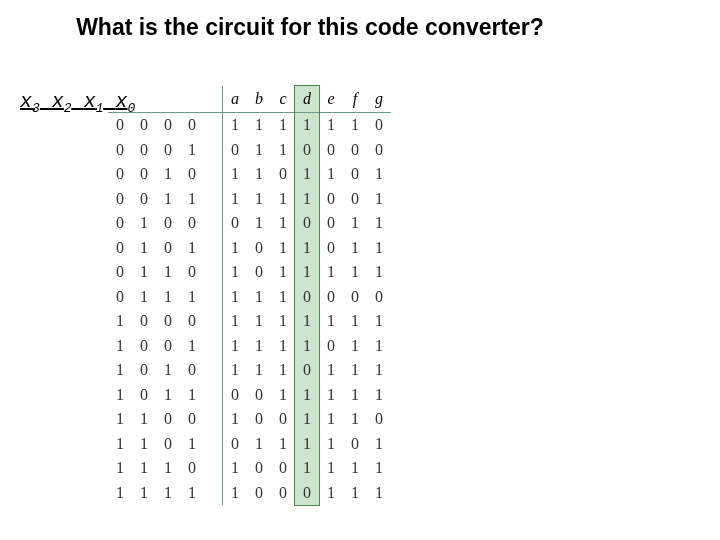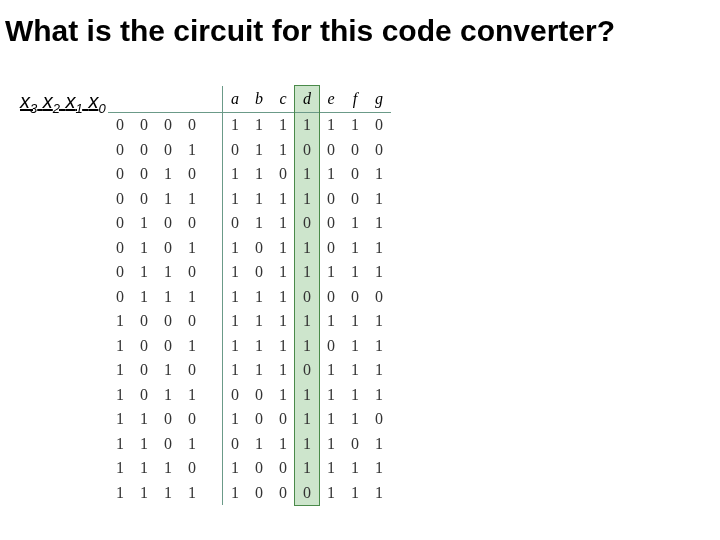--- a/index.html
+++ b/index.html
@@ -10,29 +10,29 @@
     background: #ffffff;
     font-family: Arial, Helvetica, sans-serif;
     color: #000000;
     overflow: hidden;
   }
   .title {
     position: absolute;
     top: 14px;
     left: 0;
     width: 620px;
-    font-size: 30px;
+    font-size: 23px;
     font-weight: bold;
     text-align: center;
   }
   .input-header {
     position: absolute;
     top: 90px;
     left: 20px;
-    font-family: Liberation Sans, sans-serif;
+    font-family: Liberation Mono, monospace;
     font-style: italic;
     font-size: 20px;
     text-decoration: underline;
   }
   .input-header span.sub {
     font-size: 13px;
     vertical-align: sub;
     font-style: italic;
   }
   .table-wrap {

